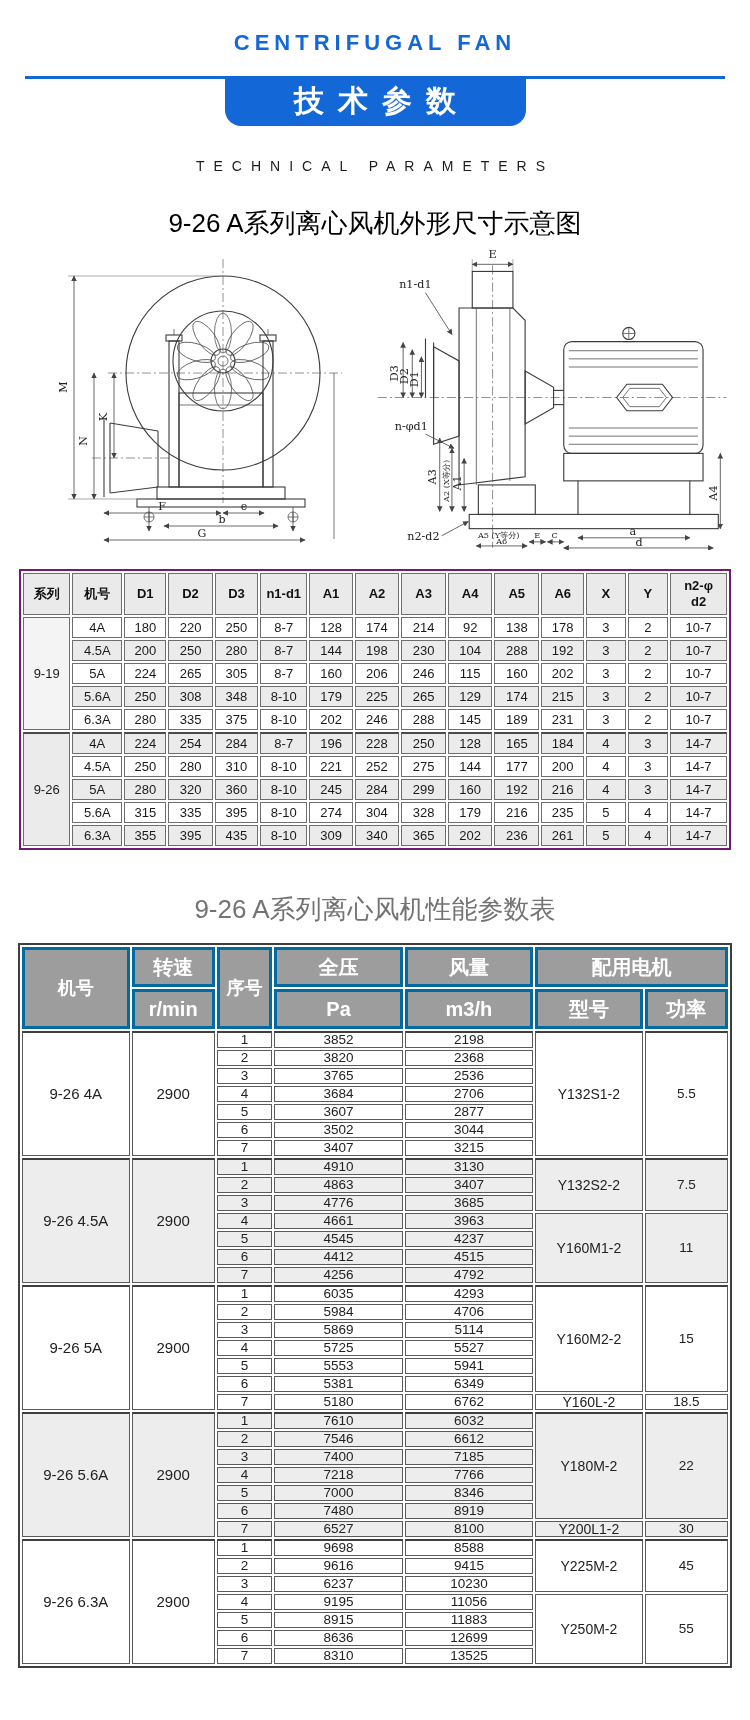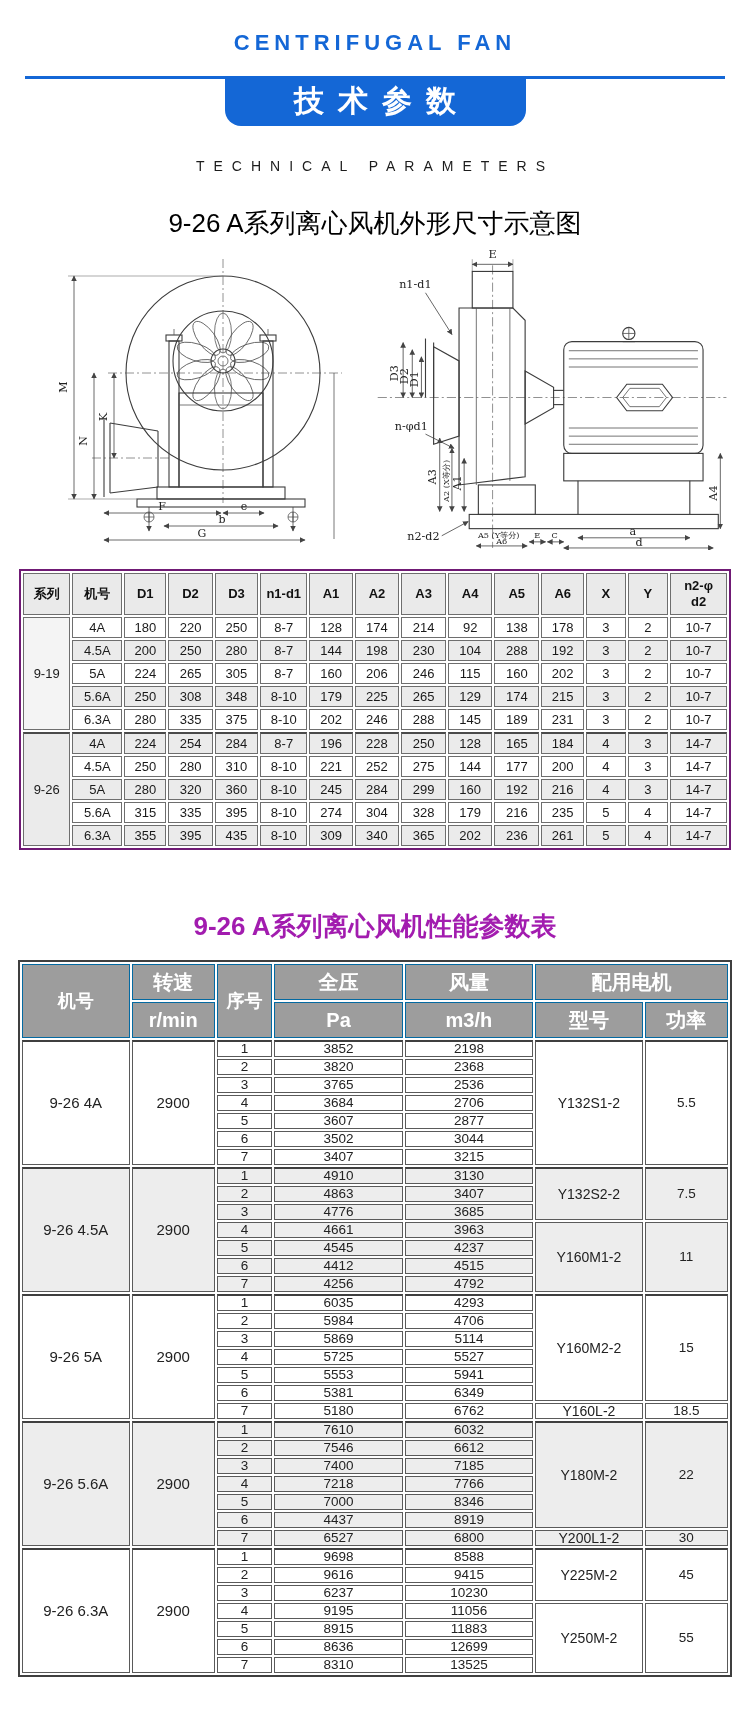--- a/index.html
+++ b/index.html
@@ -10,21 +10,21 @@
   .brand{padding-top:30px;text-align:center;font-size:22px;font-weight:bold;
          letter-spacing:5px;color:#1467d6;}
   .banner-wrap{position:relative;height:53px;margin-top:20px;}
   .banner-line{position:absolute;top:0;left:25px;right:25px;height:3px;background:#1467d6;}
   .banner-box{position:relative;margin:0 auto;width:301px;height:50px;background:#1467d6;
               border-radius:0 0 16px 16px;display:flex;align-items:center;justify-content:center;
               color:#fff;font-size:30px;font-weight:600;letter-spacing:14px;text-indent:14px;}
   .banner-sub{margin-top:29px;text-align:center;font-size:14px;letter-spacing:9px;
               color:#1c1c1c;font-weight:500;}
   .sec-title{margin-top:32px;text-align:center;font-size:26px;font-weight:500;color:#000;}
-  .sec-title2{margin-top:59px;text-align:center;font-size:26px;font-weight:700;color:#a21caf;}
+  .sec-title2{margin-top:42px;text-align:center;font-size:26px;font-weight:400;color:#737373;}
 
   
   .diagrams{display:flex;justify-content:space-between;align-items:flex-start;
             padding:4px 16px 0 16px;height:308px;}
   .diagrams svg{display:block;}
   .ln{stroke:#3c3c3c;stroke-width:1.1;fill:none;}
   .thin{stroke:#555;stroke-width:0.8;fill:none;}
   .cl{stroke:#777;stroke-width:0.8;fill:none;stroke-dasharray:9 3 2 3;}
   .dim{stroke:#444;stroke-width:0.8;fill:none;}
   .ext{stroke:#888;stroke-width:0.7;fill:none;}
@@ -38,21 +38,21 @@
                height:40px;text-align:center;padding:0;white-space:pre-line;line-height:1.25;}
   table.dim td{border:1px solid #6e6e6e;font-size:13px;height:17px;text-align:center;
                padding:1px 0;white-space:nowrap;background:#fff;color:#1a1a1a;}
   table.dim tr.shade td{background:#ebebeb;}
   table.dim td.series-cell{background:#f4f4f4;font-size:13px;}
   table.dim tr.group-start td{border-top:2px solid #4a4a4a;}
 
   
   table.perf{width:714px;margin:16px auto 0 auto;border-collapse:separate;border-spacing:2px;
              table-layout:fixed;border:2px solid #3f3f3f;background:#fff;}
-  table.perf th{background:#9d9d9d;color:#fff;font-weight:bold;border:1px solid #0369a1;
+  table.perf th{background:#9d9d9d;color:#fff;font-weight:bold;border:3px solid #0369a1;
                 text-align:center;padding:0;height:34px;font-size:20px;white-space:nowrap;}
   table.perf th.th-sm{font-size:18px;}
   table.perf td{border:1px solid #5a5a5a;font-size:13.5px;line-height:14px;height:14px;
                 text-align:center;padding:0;white-space:nowrap;background:#fff;color:#222;}
   table.perf tr.shade td{background:#ededed;}
   table.perf tr.block-start td{border-top:2px solid #3f3f3f;}
   table.perf td.model-cell,table.perf td.speed-cell{font-size:15px;}
   table.perf td.motor-model-cell{font-size:14px;}
 </style>
 </head>
@@ -618,27 +618,27 @@
           <td class="pressure-cell">7218</td>
           <td class="flow-cell">7766</td>
         </tr>
         <tr class="shade">
           <td class="seq-cell">5</td>
           <td class="pressure-cell">7000</td>
           <td class="flow-cell">8346</td>
         </tr>
         <tr class="shade">
           <td class="seq-cell">6</td>
-          <td class="pressure-cell">4437</td>
+          <td class="pressure-cell">7480</td>
           <td class="flow-cell">8919</td>
         </tr>
         <tr class="shade">
           <td class="seq-cell">7</td>
           <td class="pressure-cell">6527</td>
-          <td class="flow-cell">6800</td>
+          <td class="flow-cell">8100</td>
           <td class="motor-model-cell">Y200L1-2</td>
           <td class="motor-power-cell">30</td>
         </tr>
         <tr class="block-start">
           <td class="model-cell" rowspan="7">9-26 6.3A</td>
           <td class="speed-cell" rowspan="7">2900</td>
           <td class="seq-cell">1</td>
           <td class="pressure-cell">9698</td>
           <td class="flow-cell">8588</td>
           <td class="motor-model-cell" rowspan="3">Y225M-2</td>

